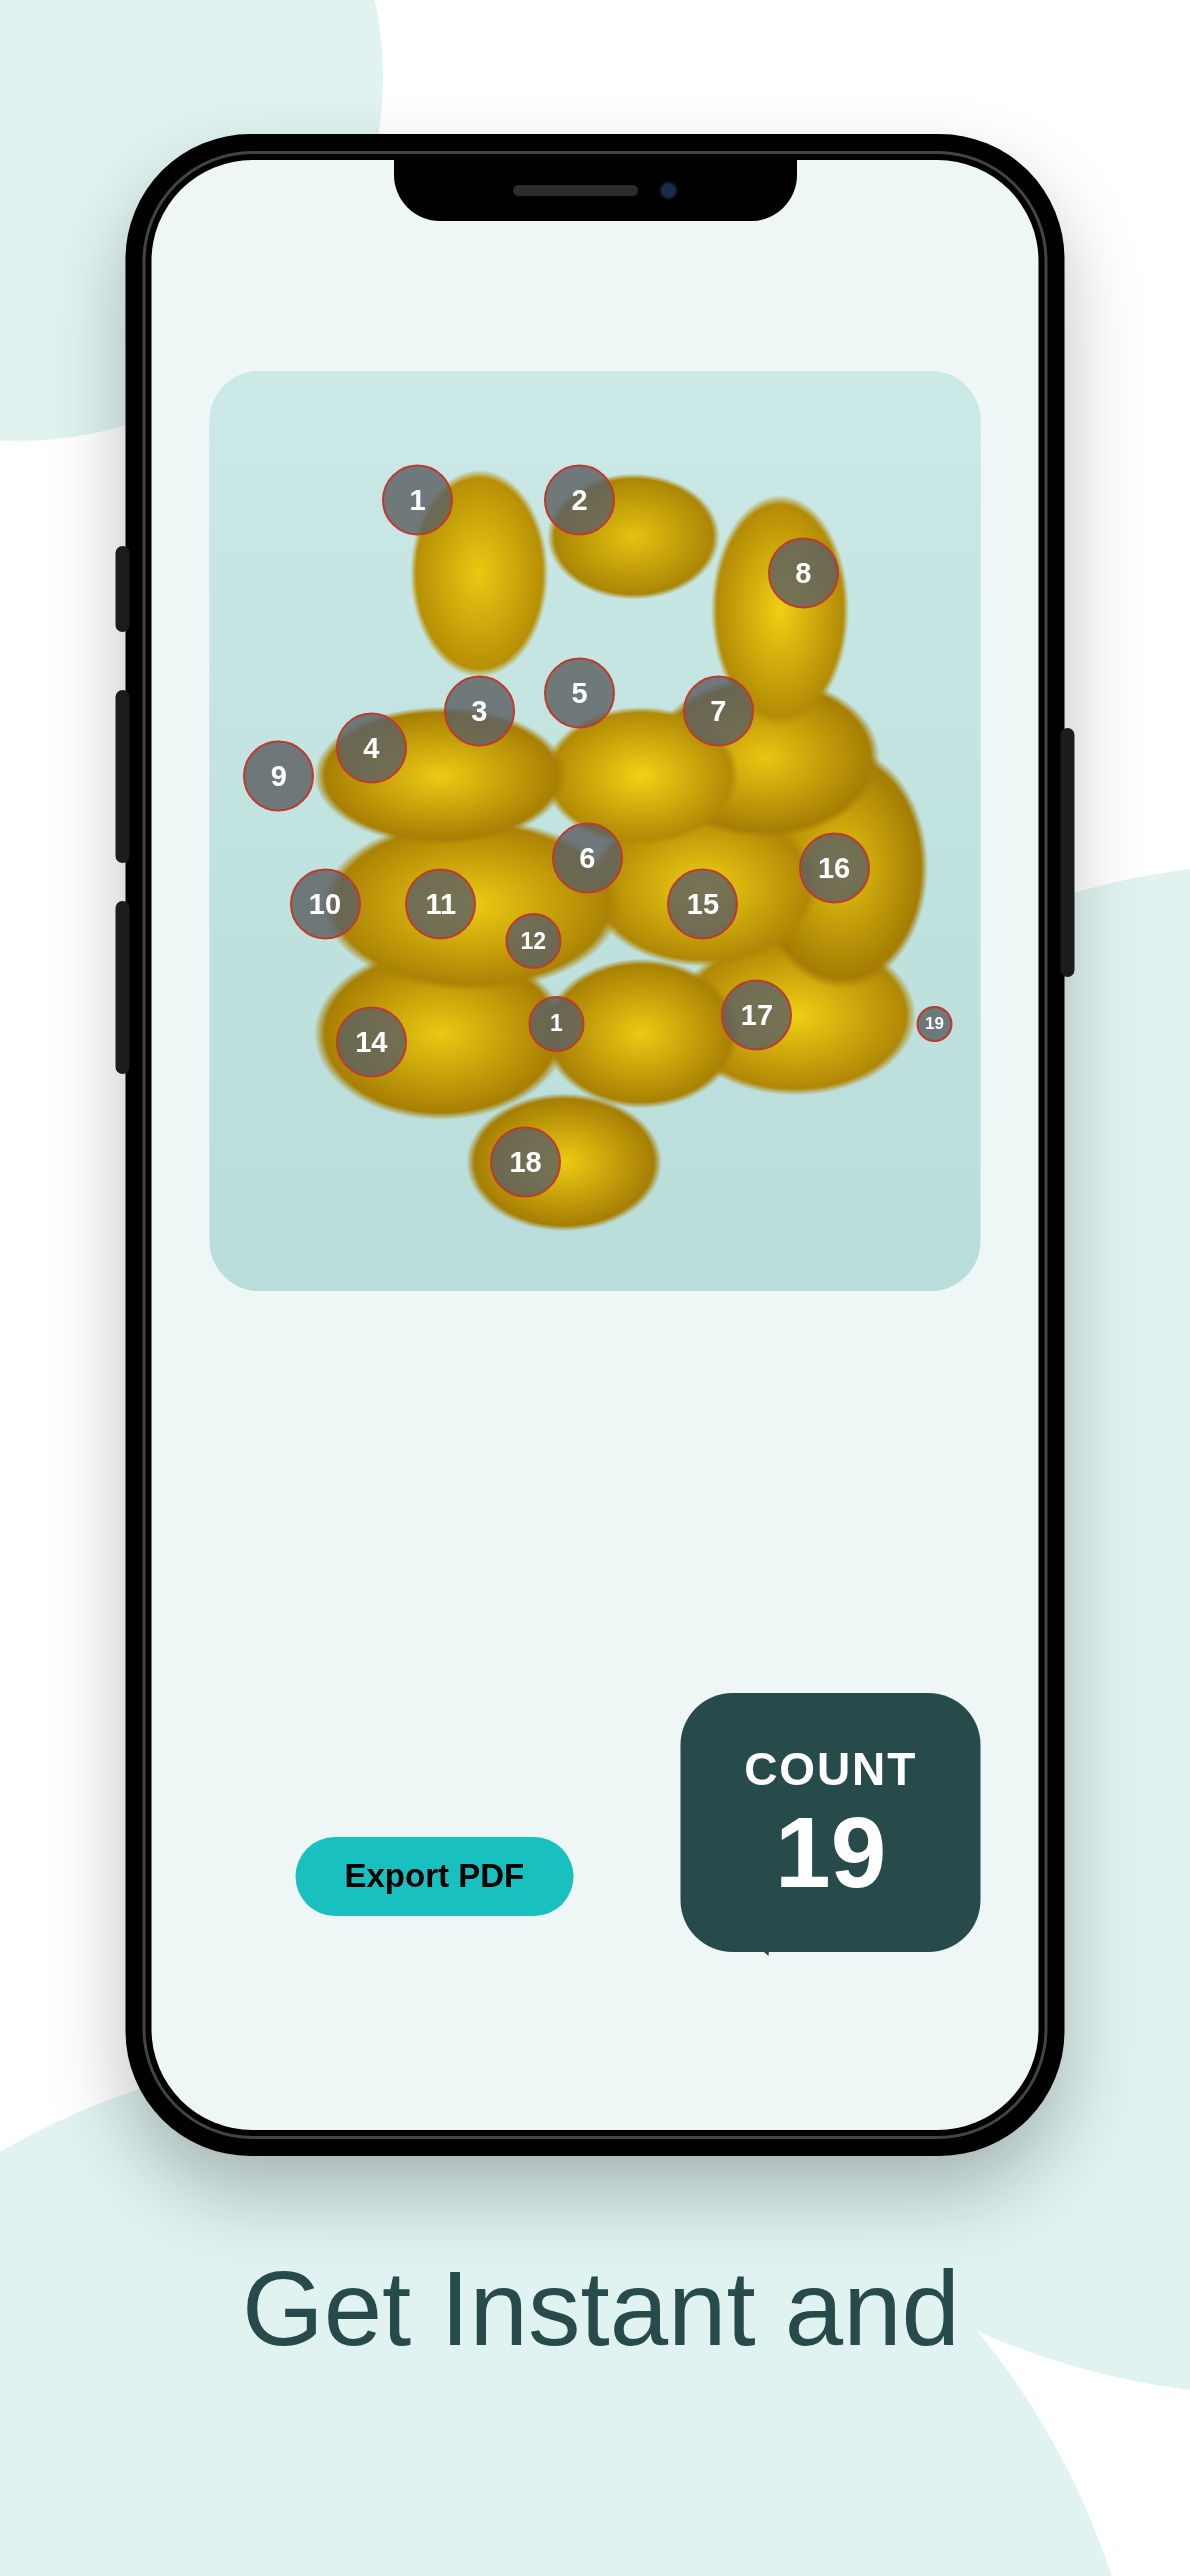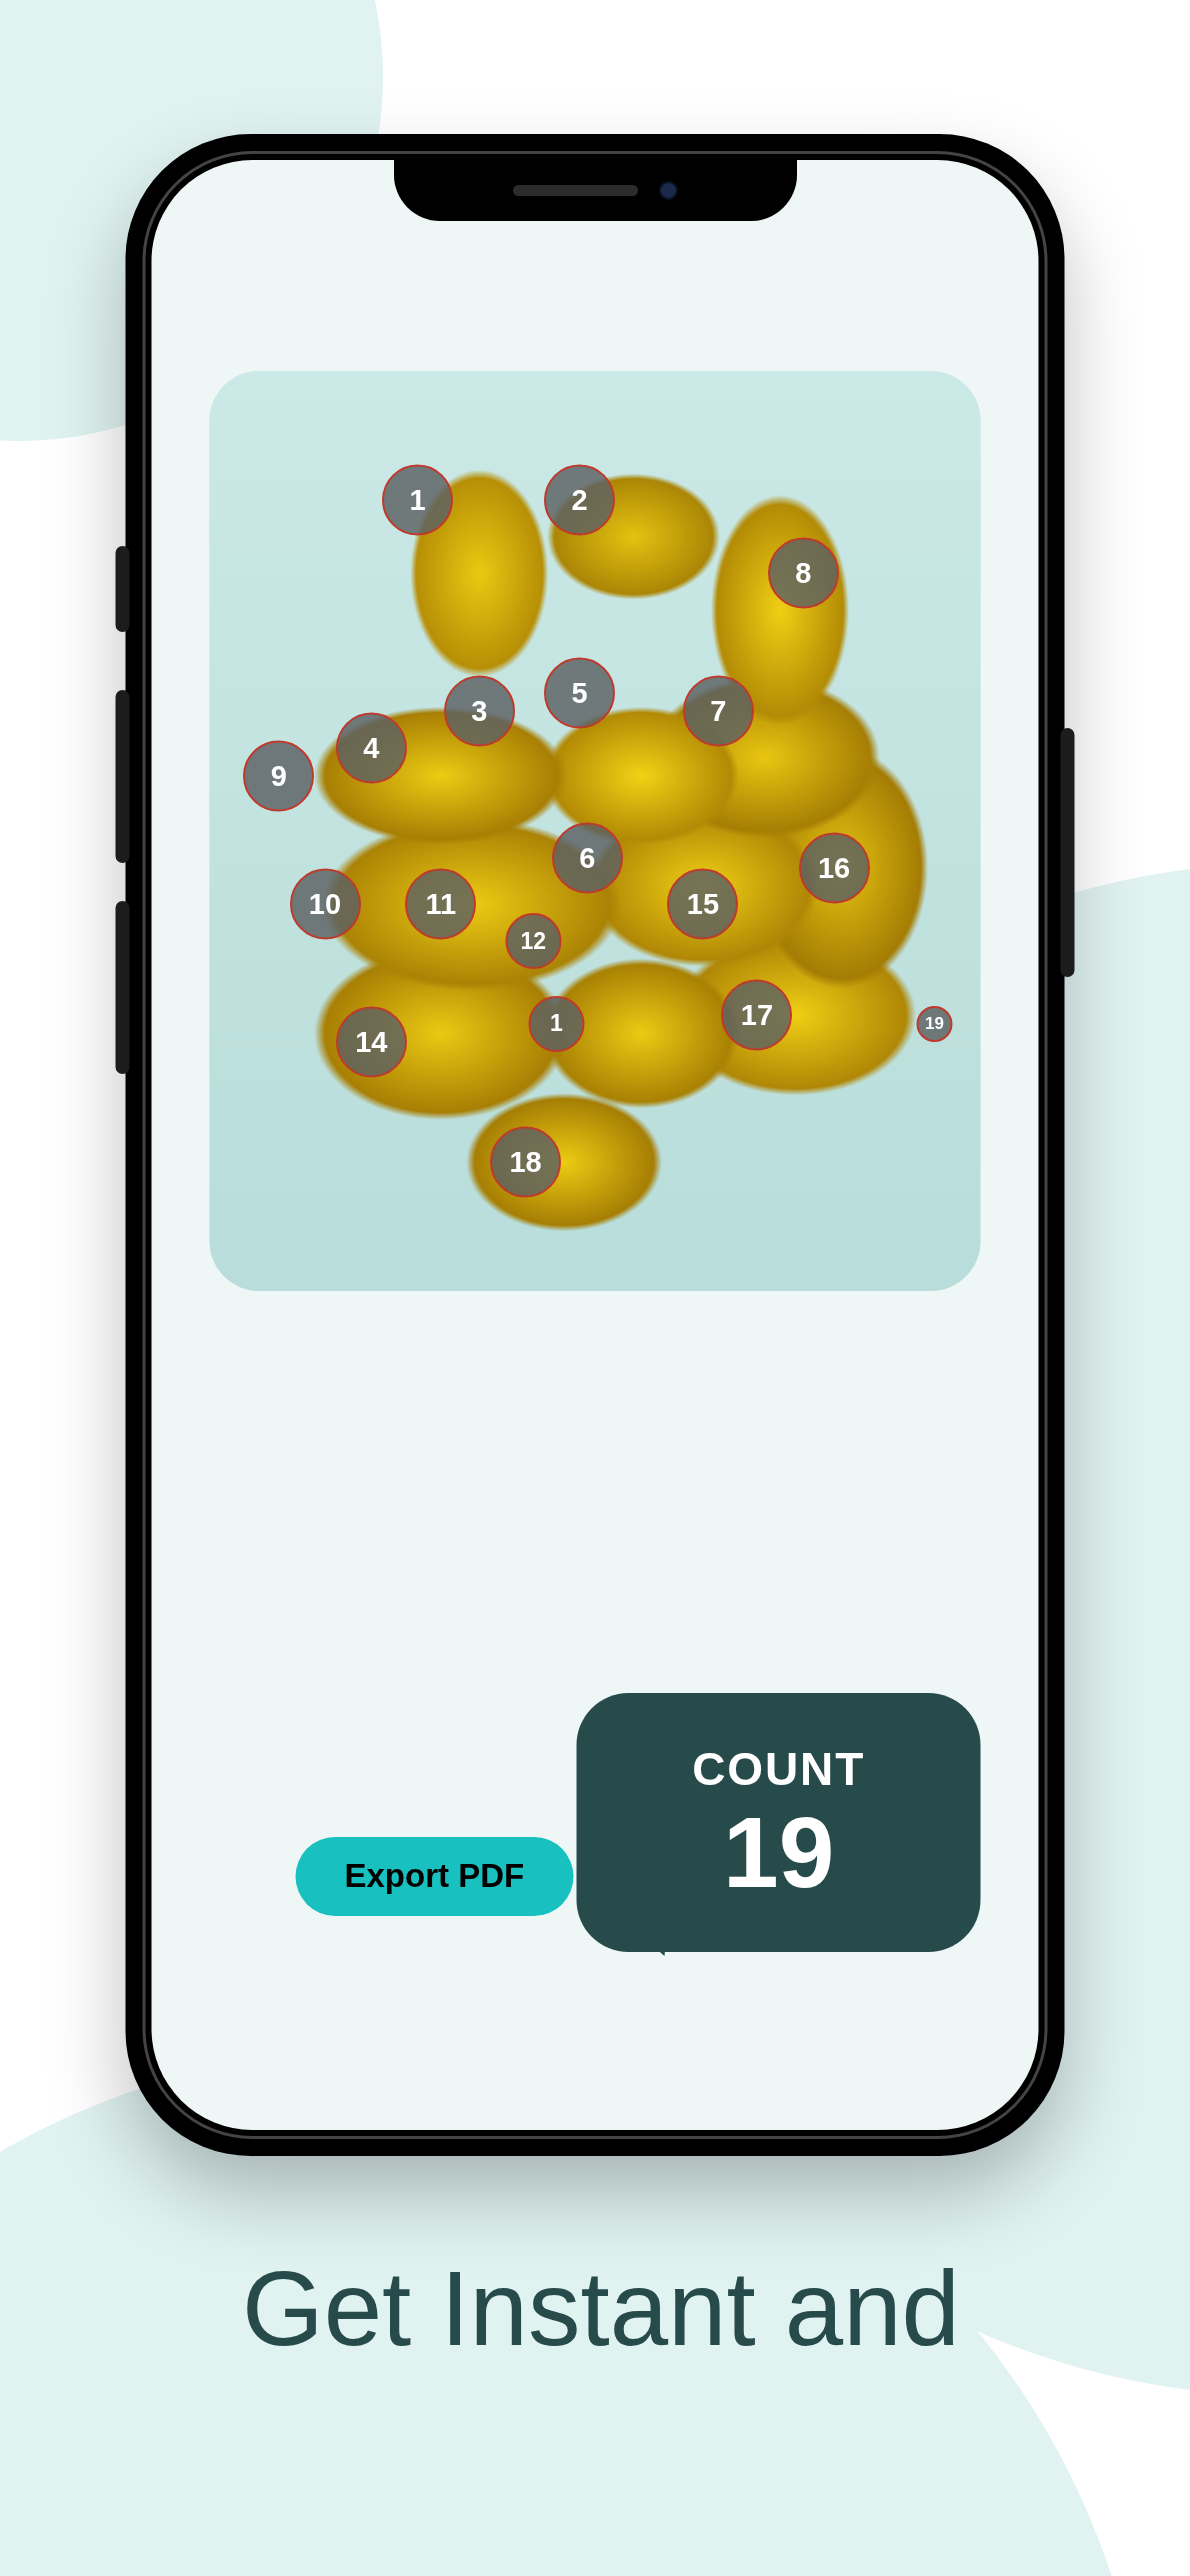--- a/index.html
+++ b/index.html
@@ -106,21 +106,21 @@
     position:absolute;left:58px;right:58px;top:1533px;height:288px;
   }
   .export-btn{
     position:absolute;left:86px;top:144px;
     width:278px;height:79px;border:none;cursor:pointer;
     background:var(--teal);color:#000000;border-radius:44px;
     font-size:33px;font-weight:600;
   }
   .count-bubble{
     position:absolute;right:0;top:0;
-    width:404px;height:259px;
+    width:300px;height:259px;
     background:var(--darkteal);border-radius:52px;
     color:#fff;display:flex;flex-direction:column;align-items:center;justify-content:center;
   }
   .count-bubble::after{
     content:"";position:absolute;left:-3.8px;bottom:-3.8px;
     width:0;height:0;
     border-top:77px solid var(--darkteal);
     border-left:96px solid transparent;
     transform:skewX(-6deg);
   }

